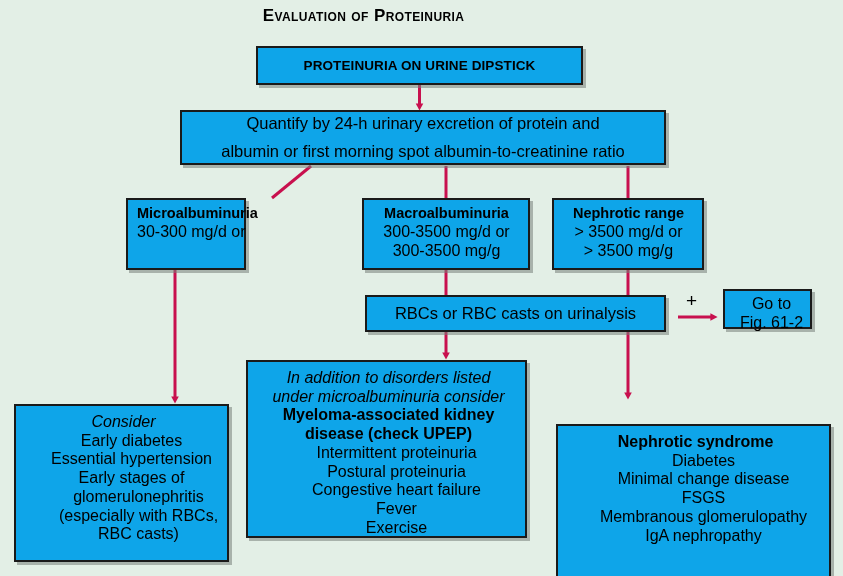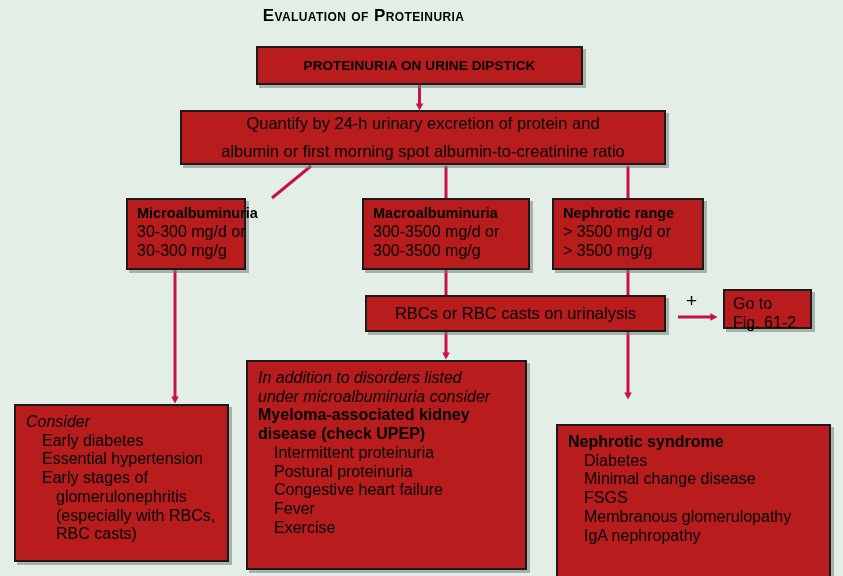--- a/index.html
+++ b/index.html
@@ -27,25 +27,26 @@
     top: 0;
     width: 843px;
     height: 576px;
     z-index: 1;
   }
 
   
   .box {
     position: absolute;
     z-index: 2;
-    background: #b91c1c;
+    background: #0ea5e9;
     border: 2px solid #1a1a1a;
     box-shadow: 3px 3px 0 0 rgba(120,128,122,0.55);
     box-sizing: border-box;
     line-height: 1.17;
+    text-align: center;
   }
 
   .title {
     position: absolute;
     z-index: 3;
     left: 0;
     top: 6px;
     width: 727px;
     text-align: center;
     font-weight: bold;
@@ -144,21 +145,21 @@
     left: 14px;
     top: 404px;
     width: 215px;
     height: 158px;
     padding: 7px 6px 0 10px;
   }
   #box-myeloma {
     left: 246px;
     top: 360px;
     width: 281px;
-    height: 210px;
+    height: 178px;
     padding: 7px 6px 0 10px;
   }
   #box-nephrotic {
     left: 556px;
     top: 400px;
     width: 275px;
     height: 162px;
     padding: 7px 6px 0 10px;
     margin-top: 24px;
   }
@@ -204,21 +205,20 @@
   </div>
 
   <div class="box" id="box-quantify">
     <div>Quantify by 24-h urinary excretion of protein and</div>
     <div>albumin or first morning spot albumin-to-creatinine ratio</div>
   </div>
 
   <div class="box range-box" id="box-micro">
     <div class="hd">Microalbuminuria</div>
     <div class="ln">30-300 mg/d or</div>
-    <div class="ln">30-300 mg/g</div>
   </div>
 
   <div class="box range-box" id="box-macro">
     <div class="hd">Macroalbuminuria</div>
     <div class="ln">300-3500 mg/d or</div>
     <div class="ln">300-3500 mg/g</div>
   </div>
 
   <div class="box range-box" id="box-nephro">
     <div class="hd">Nephrotic range</div>

